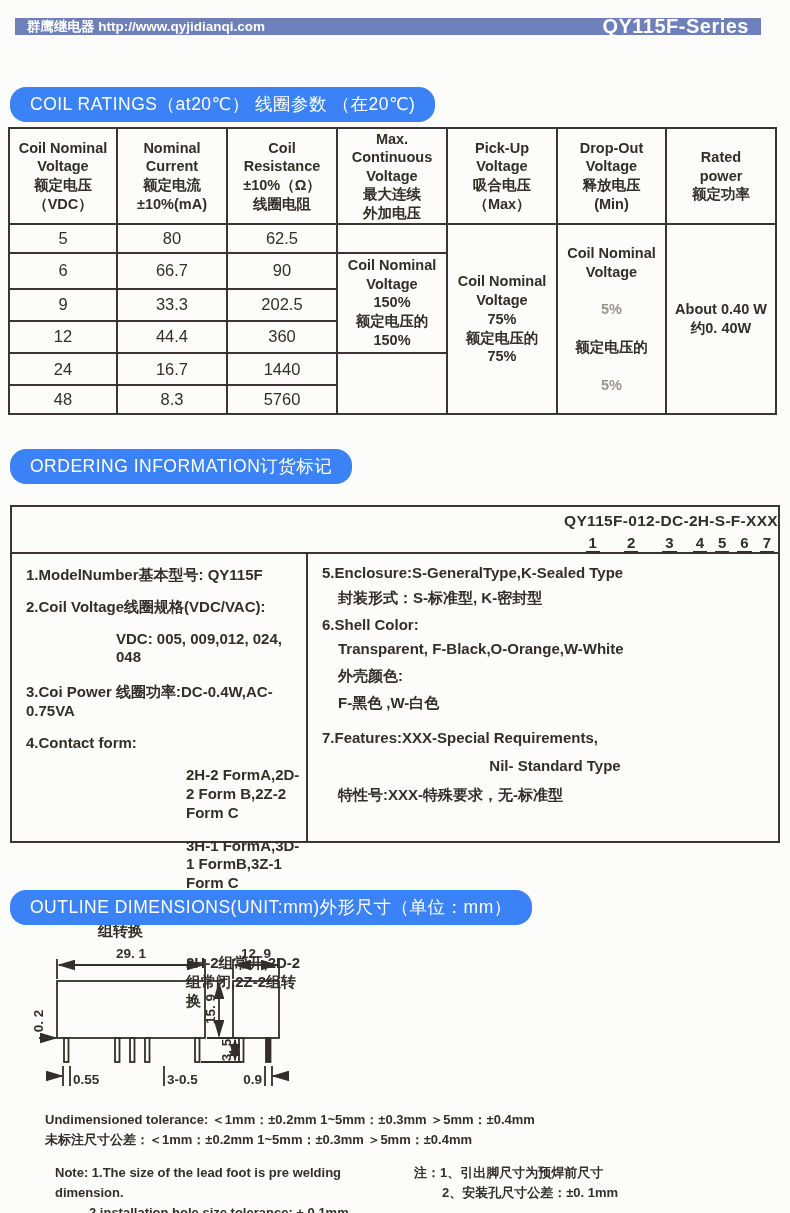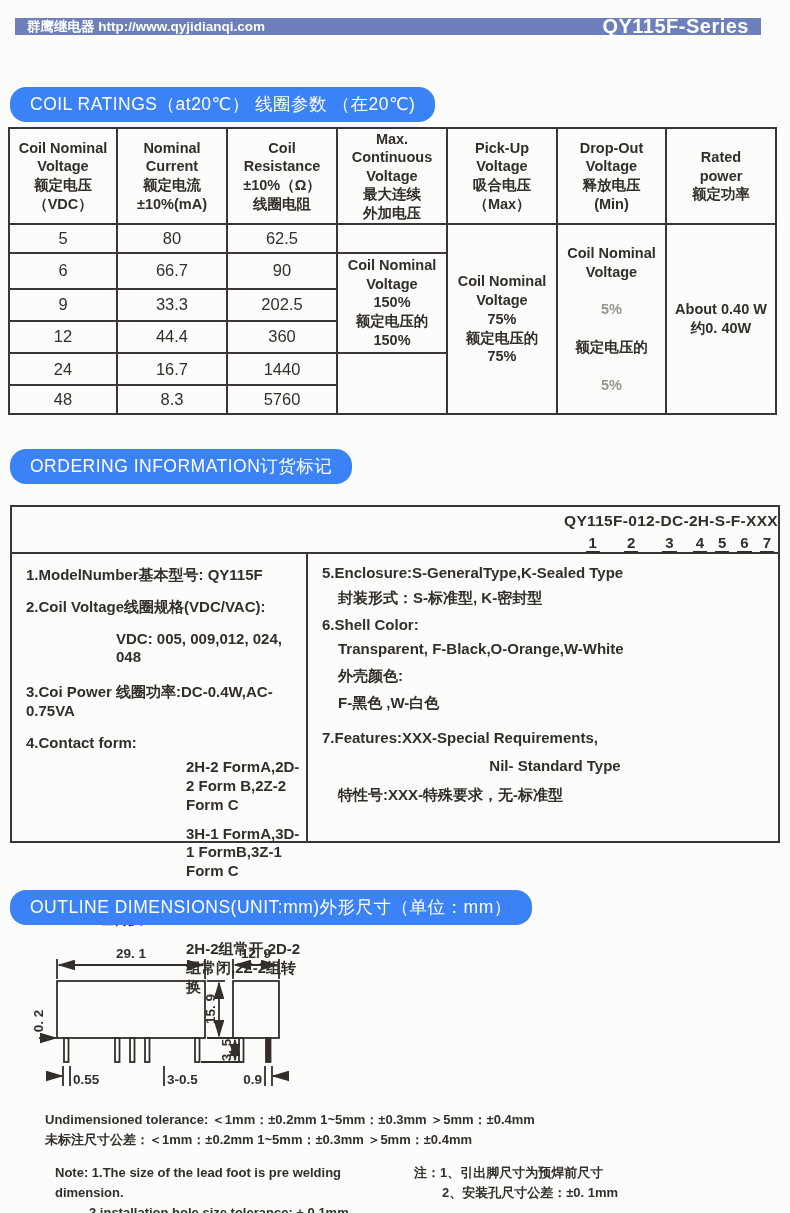--- a/index.html
+++ b/index.html
@@ -64,21 +64,21 @@
   .digits span.g2{margin:0 4px;}
   .orderbox .cols{display:flex;height:287px;}
   .orderbox .colL{
     width:296px;border-right:2px solid #3b3633;box-sizing:border-box;
     padding:12px 4px 0 14px;
   }
   .orderbox .colR{flex:1;padding:10px 6px 0 14px;}
   .orderbox div.line{font-size:15px;font-weight:bold;line-height:1.25;}
   .colL .li{margin-bottom:13px;}
   .colL .indent1{margin:0 0 16px 90px;}
-  .colL .contact{margin:2px 0 10px 160px;}
+  .colL .contact{margin:14px 0 10px 160px;}
   .colL .contactrow{display:flex;margin:2px 0 12px 0;}
   .colL .contactrow .lbl{flex:0 0 72px;}
   .colL .contactrow .val{flex:1;}
   .colR .li{margin-bottom:6px;}
   .colR .sub{margin:0 0 8px 16px;}
   .colR .gap{margin-top:16px;}
   
   .outline-svg{position:absolute;left:25px;top:943px;}
   .outline-svg text{
     font-family:"Liberation Sans","DejaVu Sans",sans-serif;

